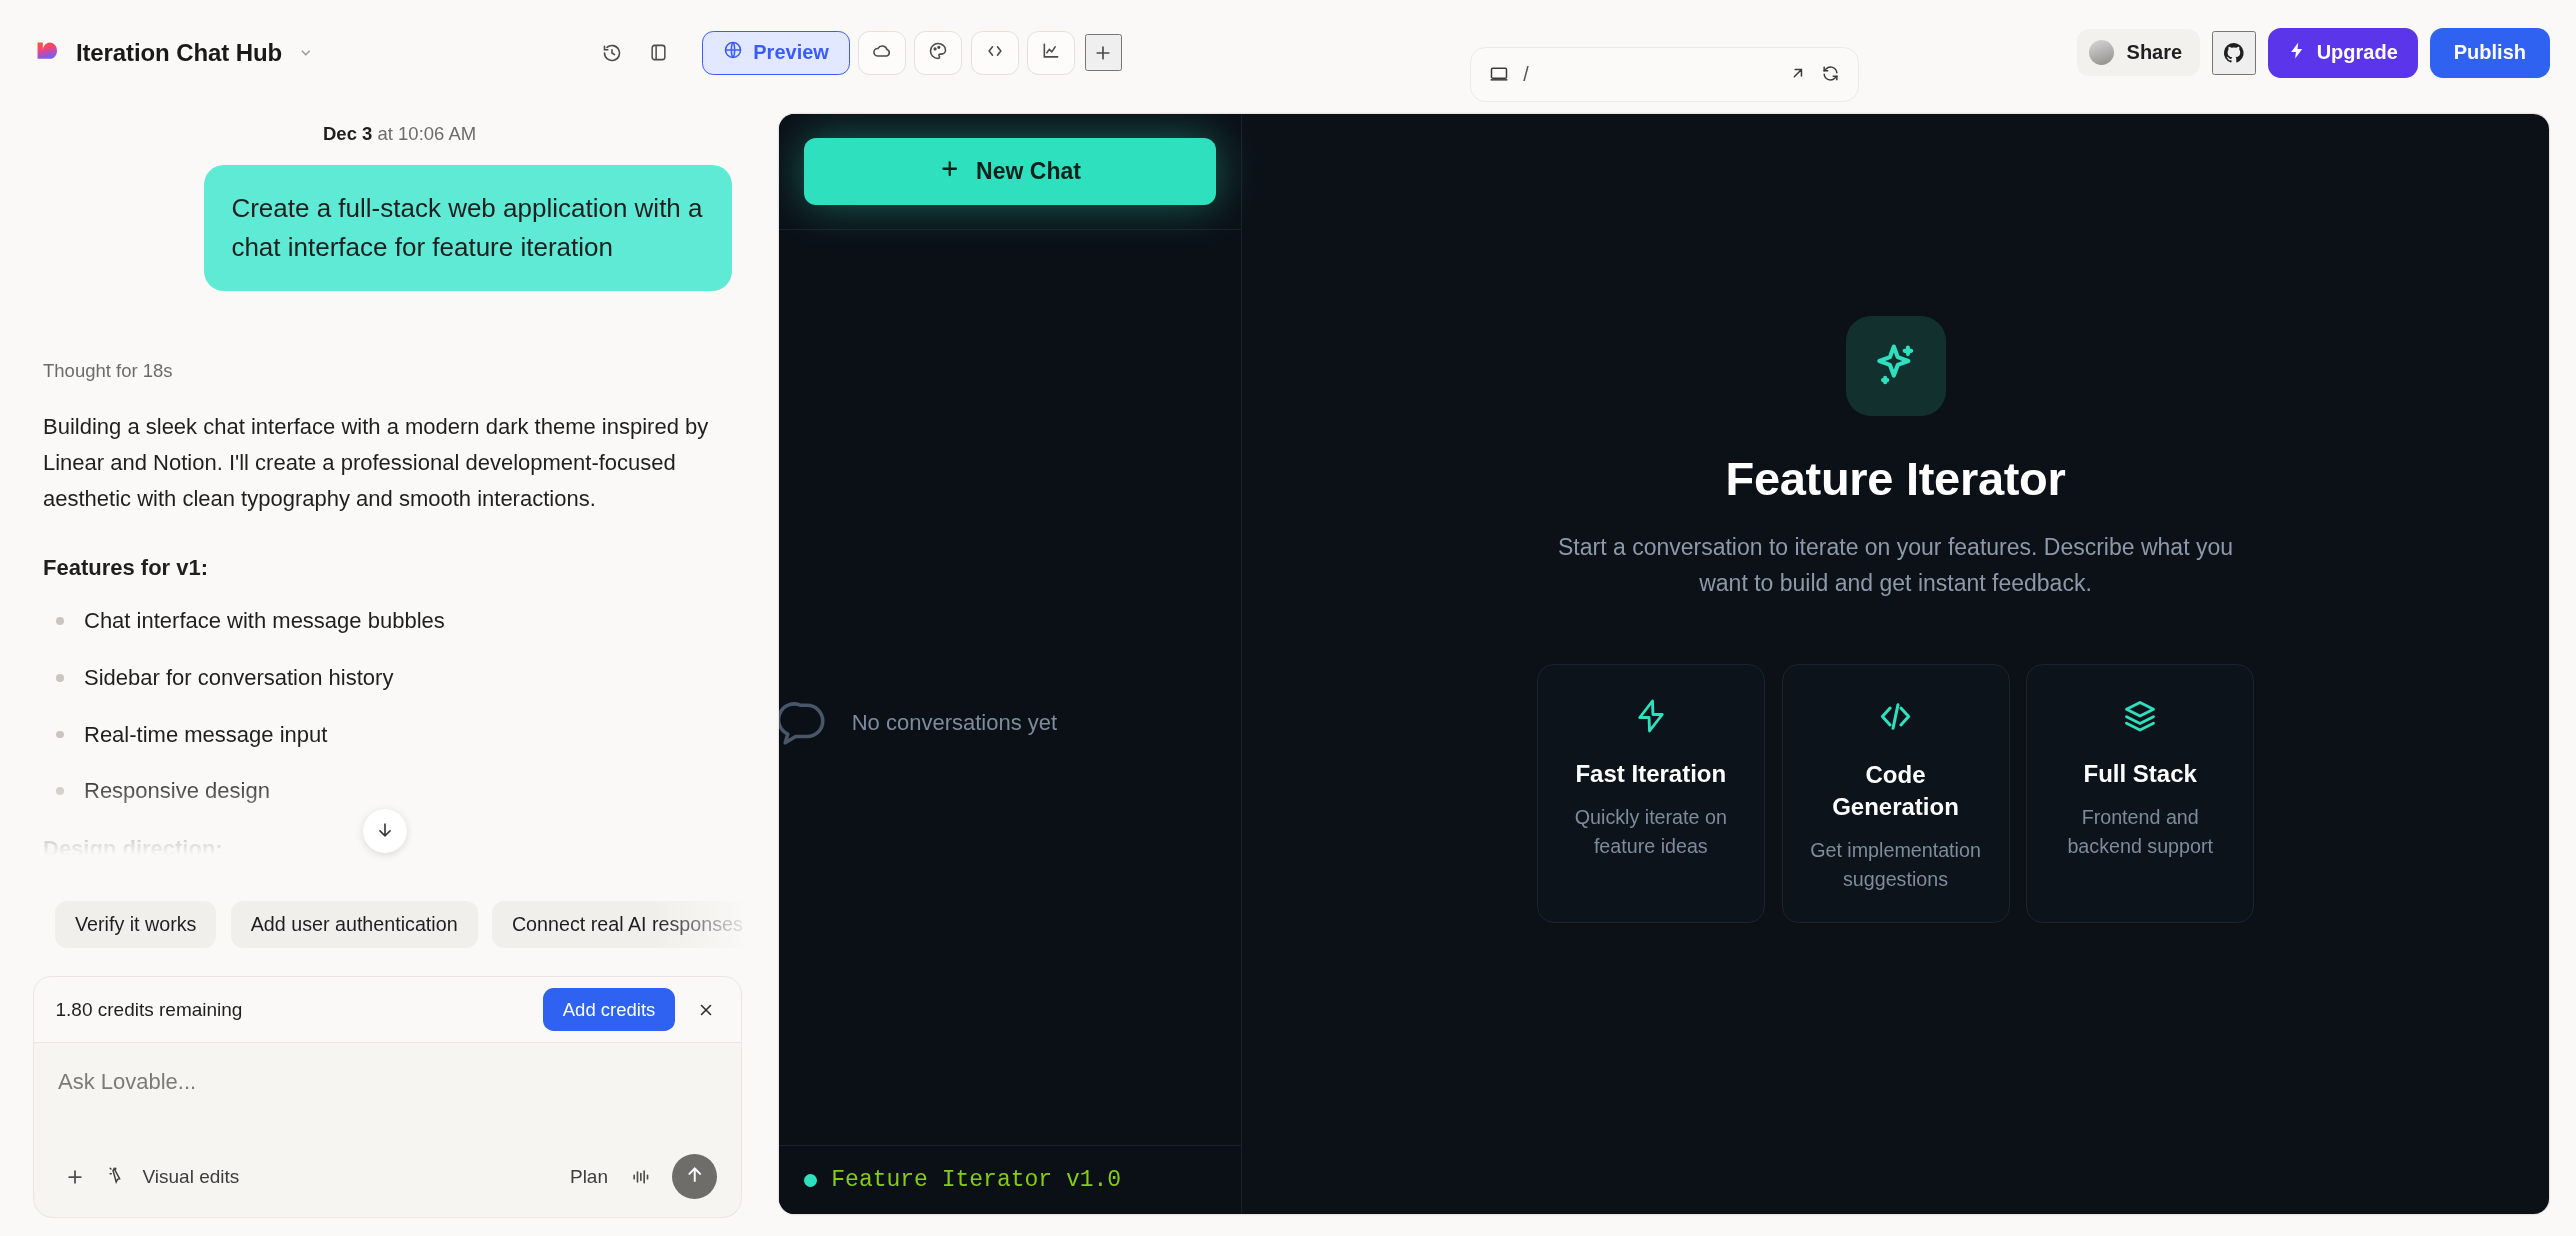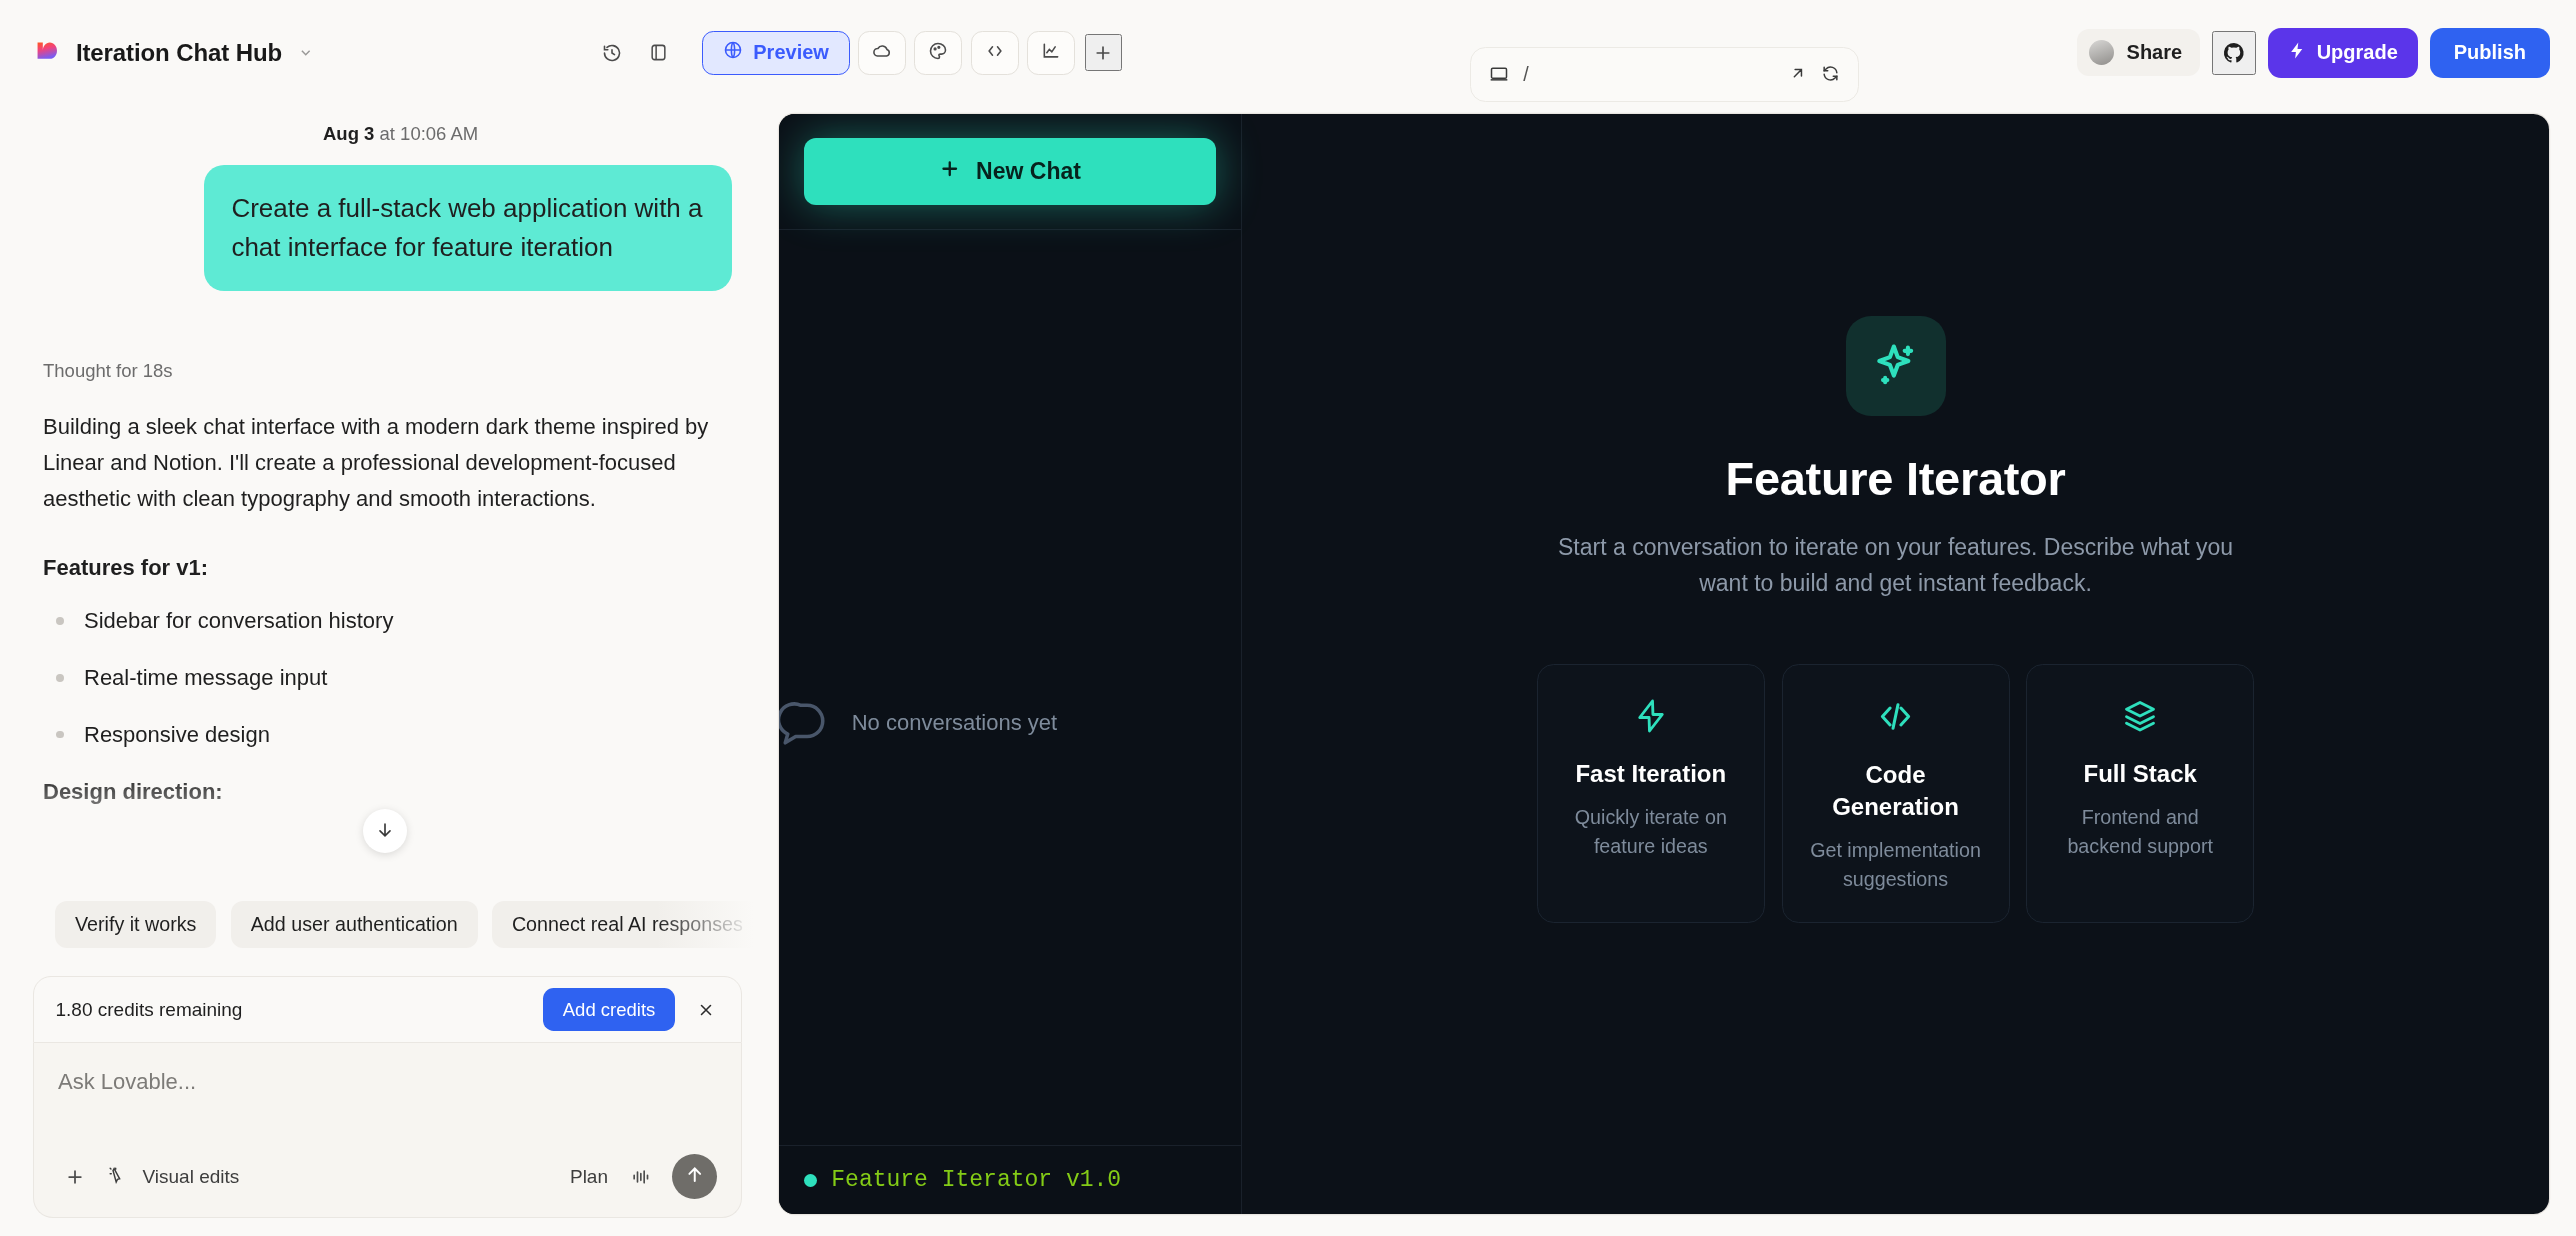--- a/index.html
+++ b/index.html
@@ -339,33 +339,34 @@
     <button class="publish-btn">
       <span>Publish</span>
     </button>
   </div>
 </div>
 
 <div class="chatpanel">
 
   <div class="chat-scroll">
     <div class="msg-time">
-      <b>Aug 3</b>
+      <b>Dec 3</b>
       <span>at 10:06 AM</span>
     </div>
 
     <div class="user-bubble">Create a full-stack web application with a chat interface for feature iteration</div>
 
     <div class="thought">Thought for 18s</div>
 
     <div class="assistant-p">Building a sleek chat interface with a modern dark theme inspired by Linear and Notion. I'll create a professional development-focused aesthetic with clean typography and smooth interactions.</div>
 
     <div class="sec-head">Features for v1:</div>
 
     <ul class="feat-list">
+      <li>Chat interface with message bubbles</li>
       <li>Sidebar for conversation history</li>
       <li>Real-time message input</li>
       <li>Responsive design</li>
     </ul>
 
     <div class="cut-head">Design direction:</div>
 
     <div class="fade-mask"></div>
 
     <div class="scroll-down">

